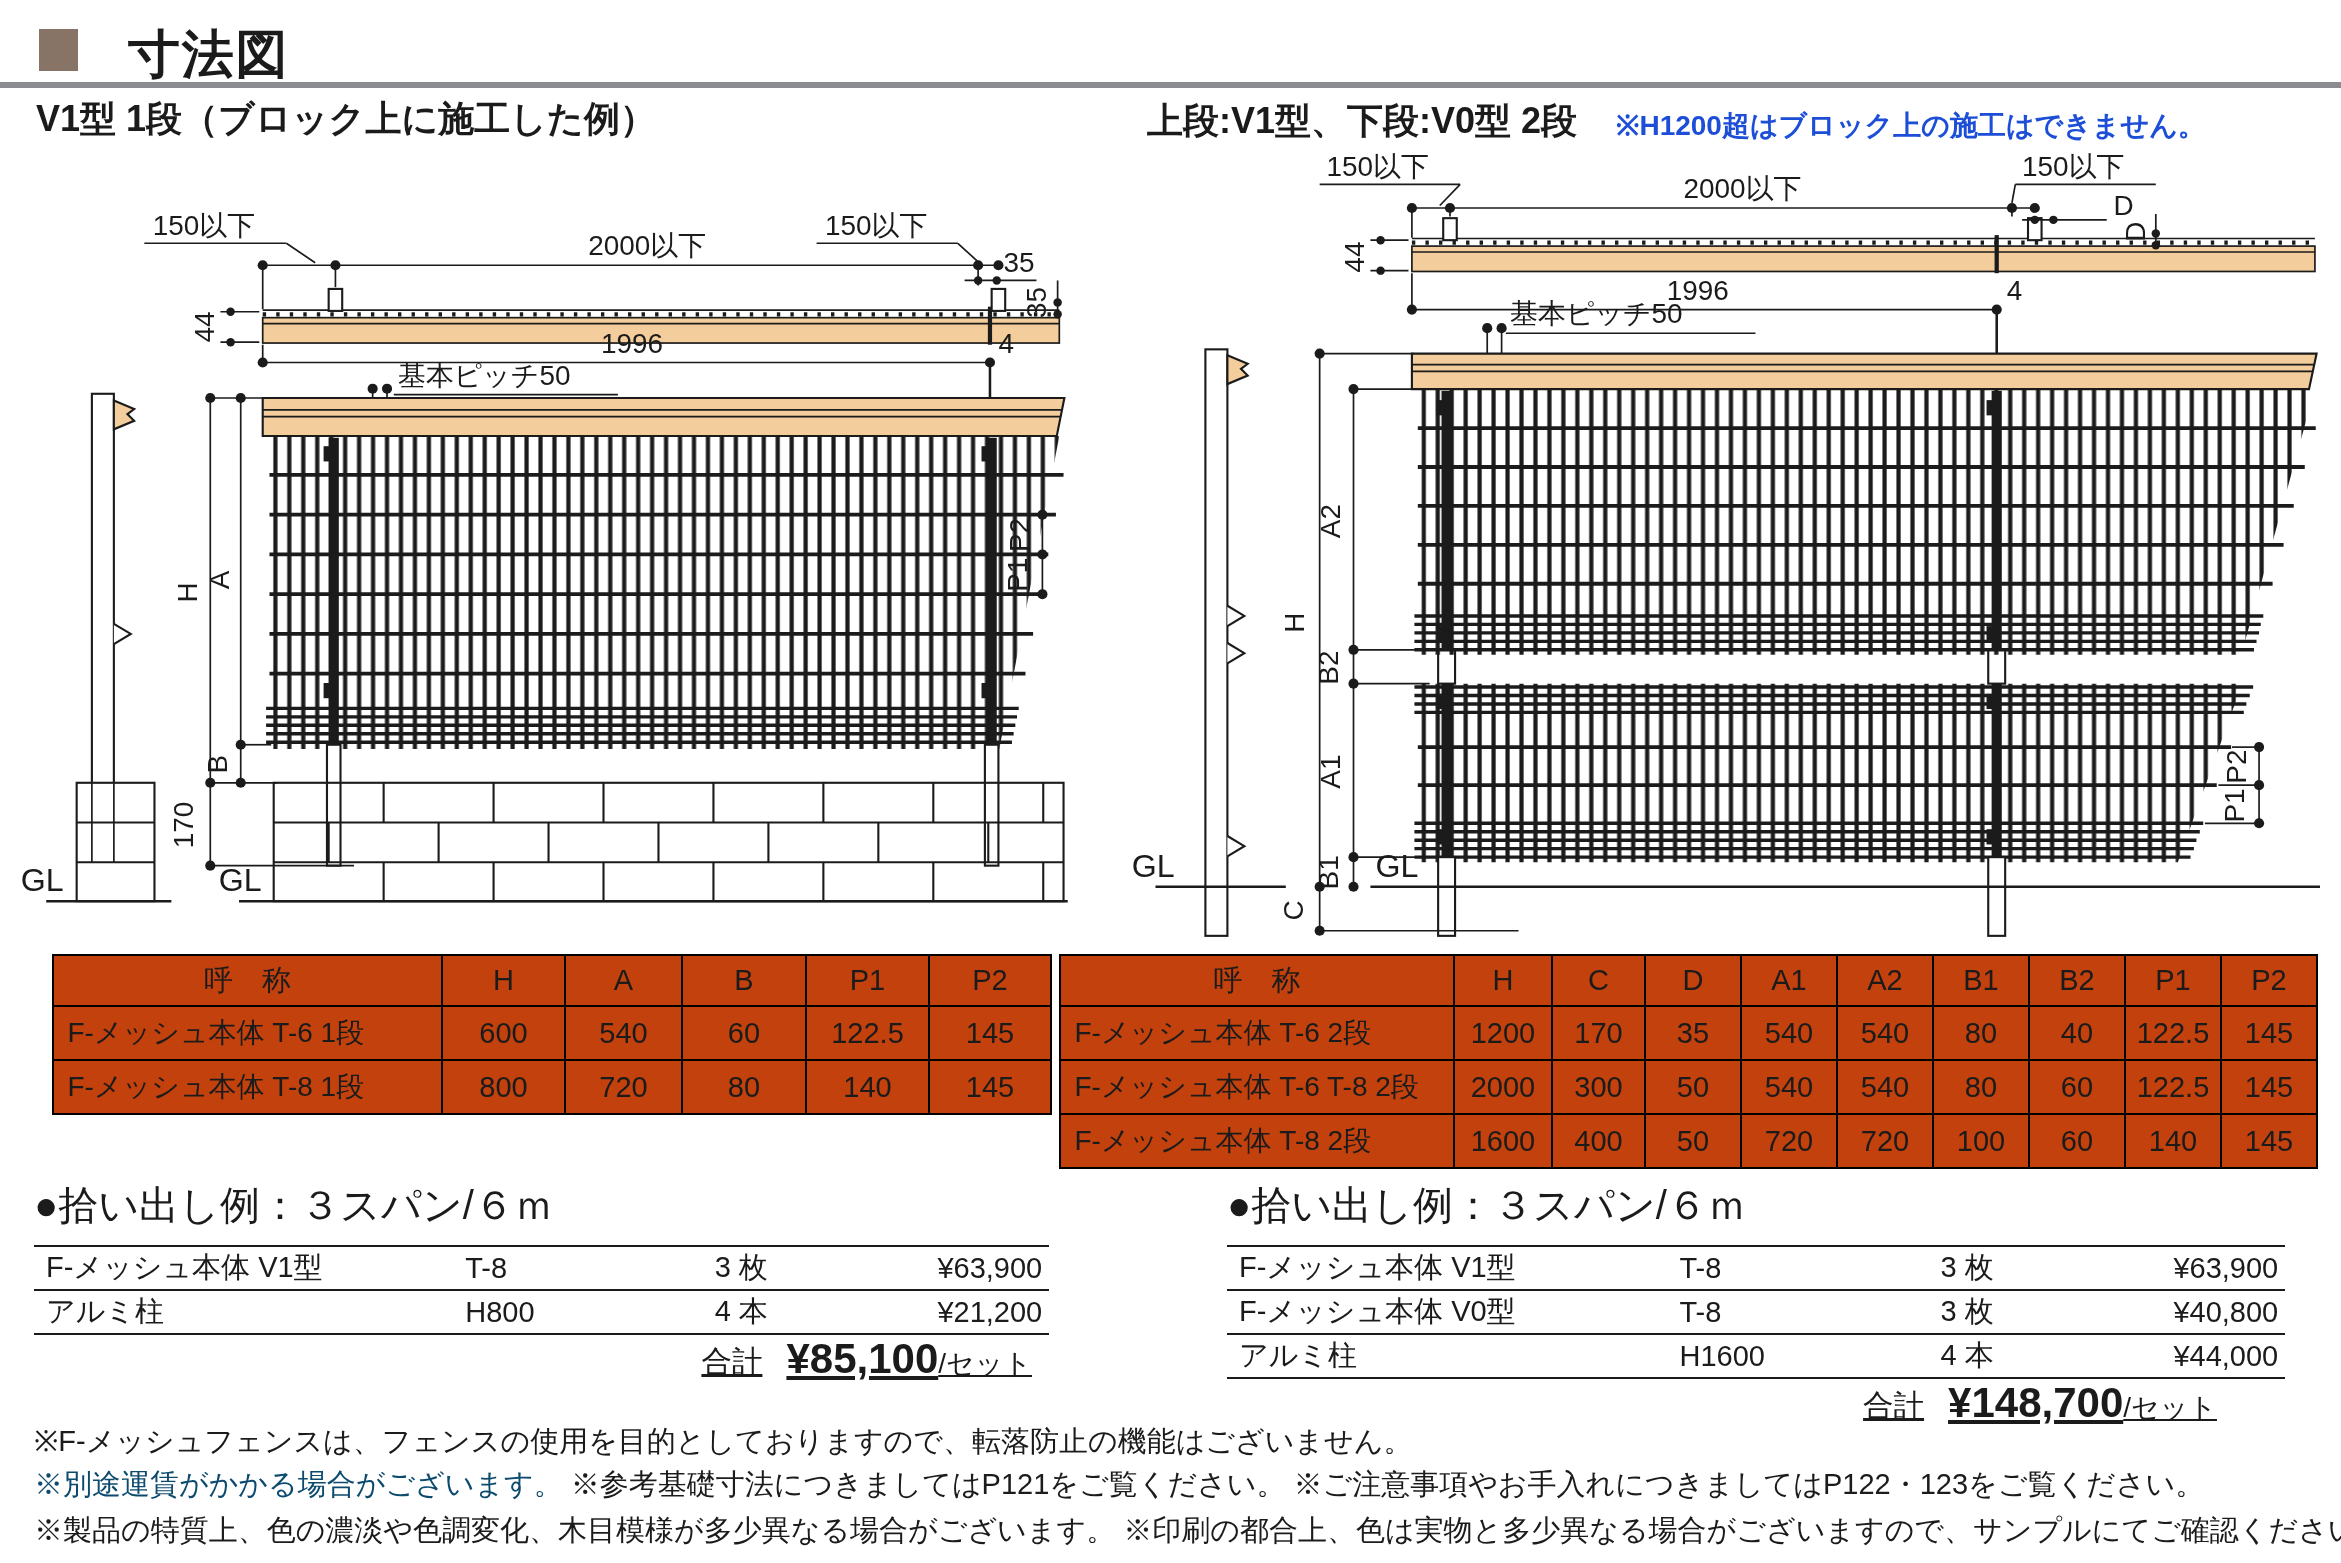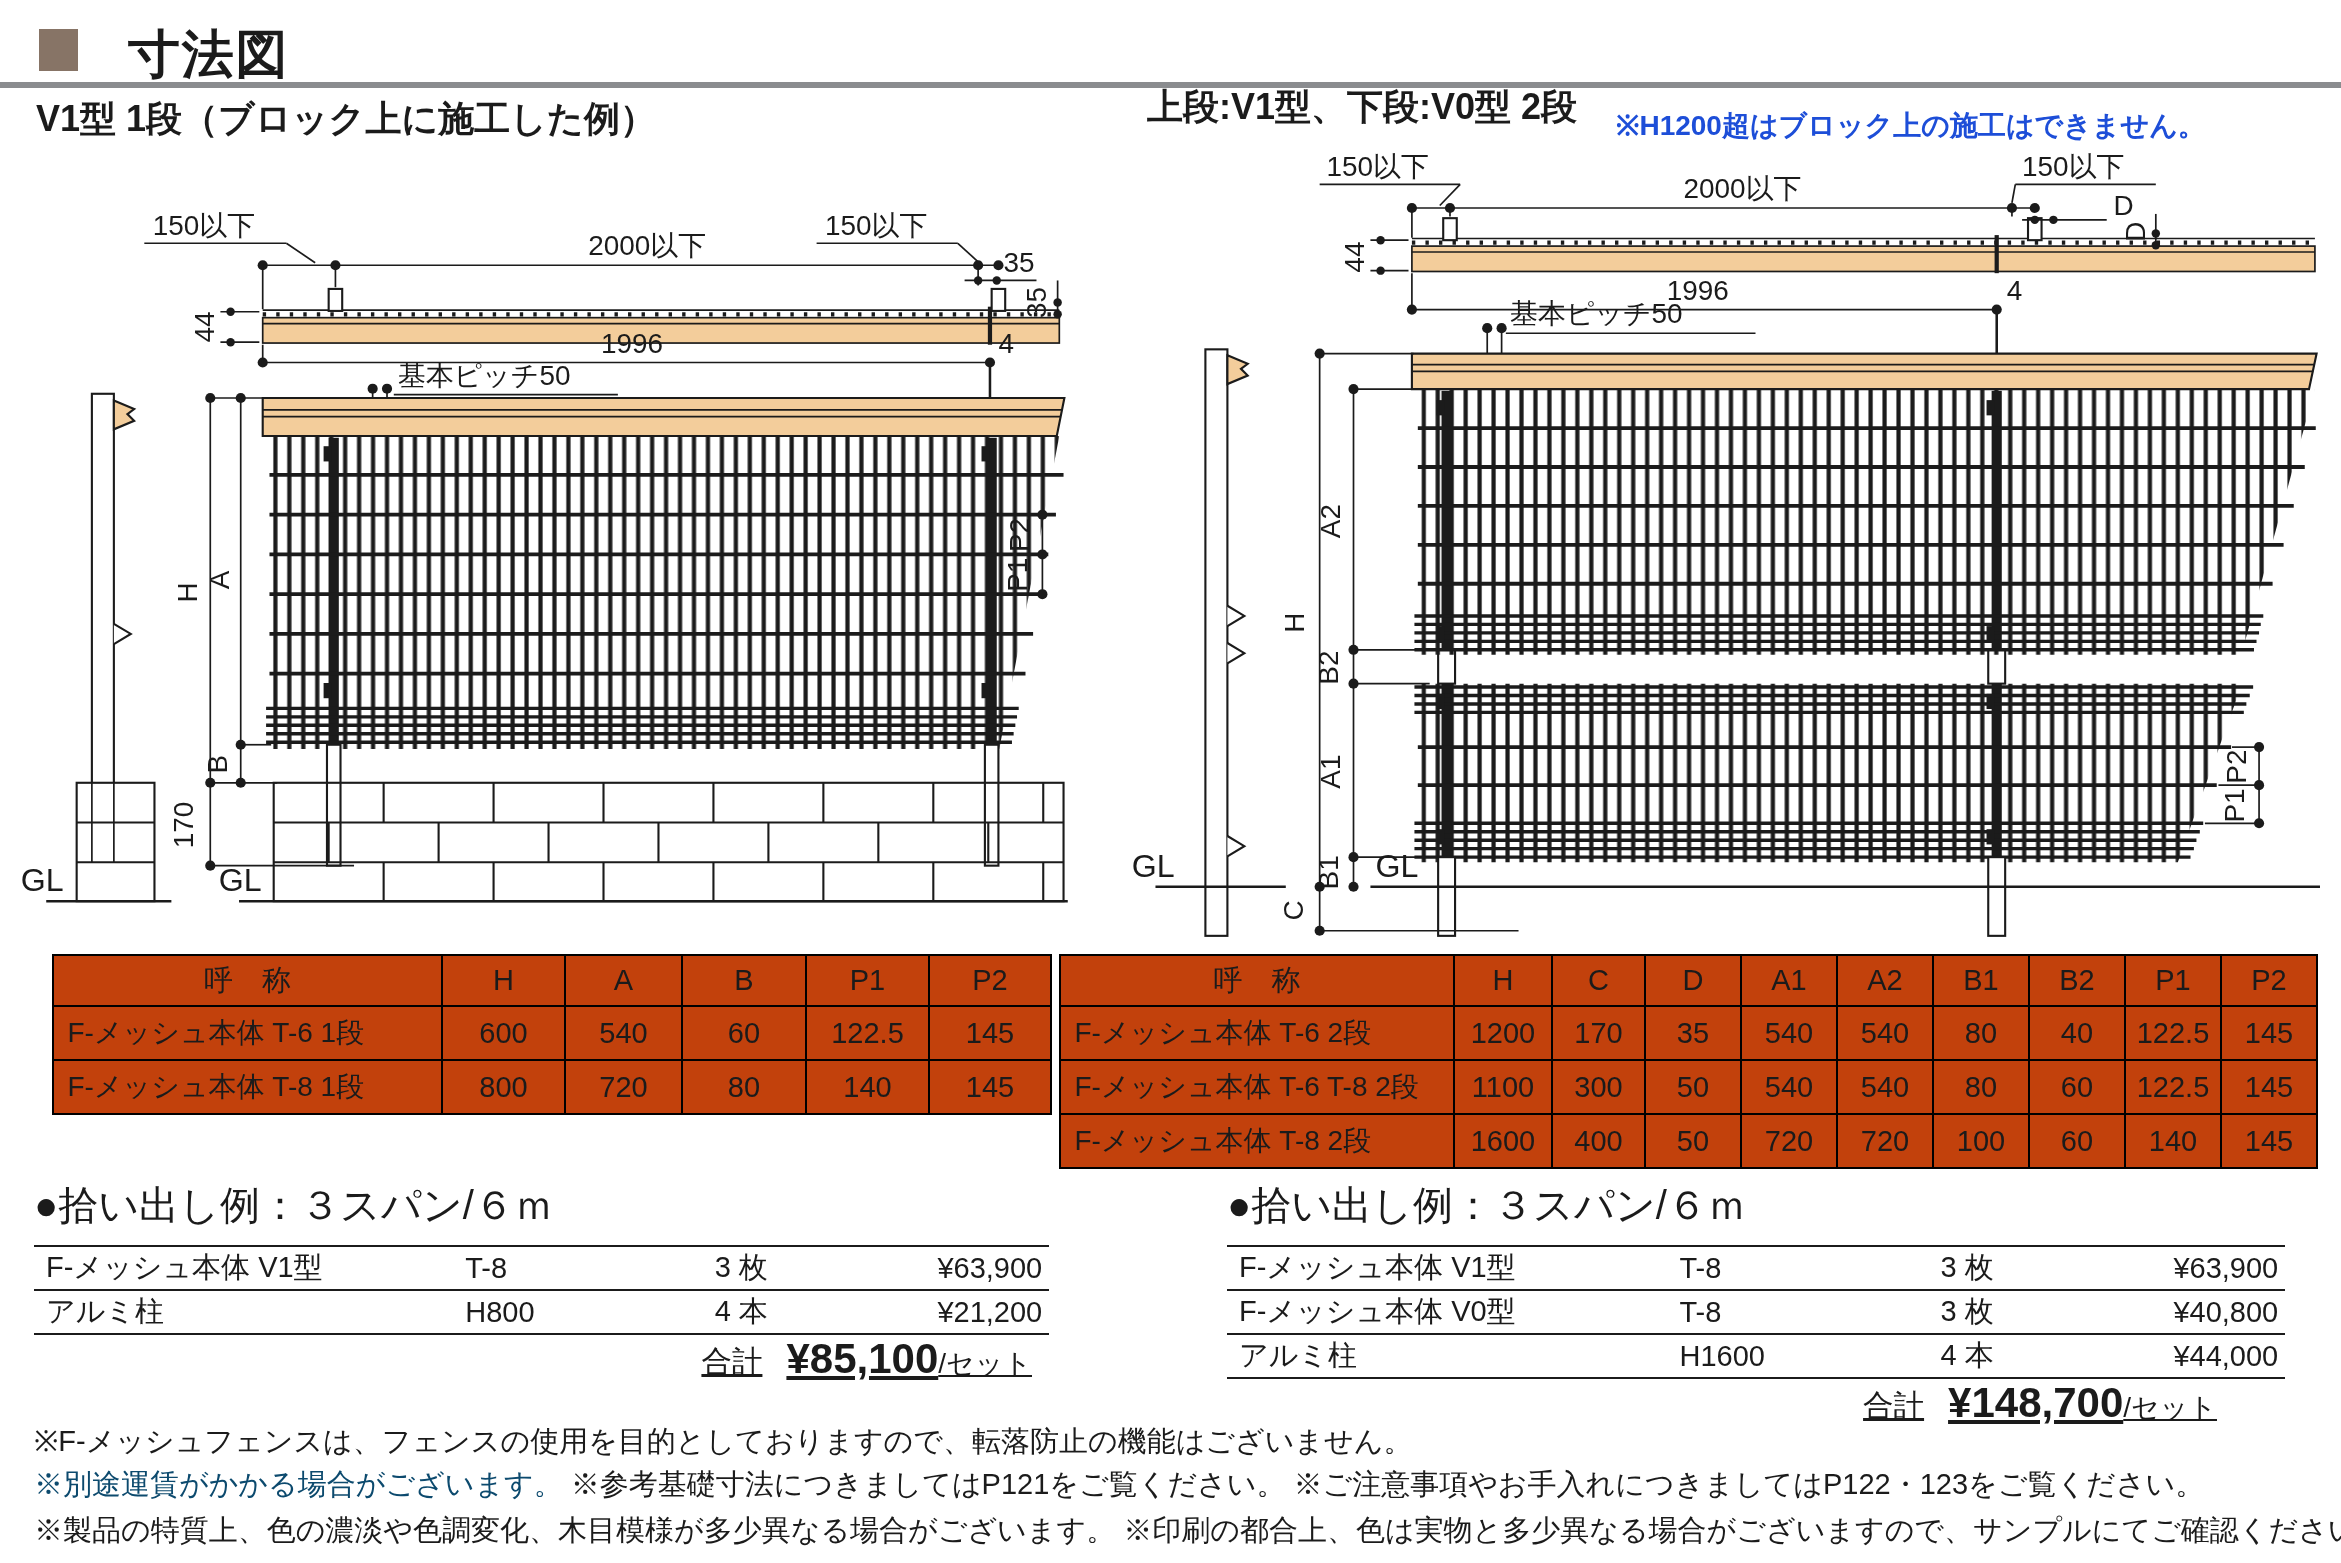--- a/index.html
+++ b/index.html
@@ -5,21 +5,21 @@
   html,body{margin:0;padding:0;background:#ffffff;}
   body{width:2342px;height:1564px;position:relative;overflow:hidden;
        font-family:"Liberation Sans",sans-serif;color:#1b1b1b;}
   .abs{position:absolute;}
   
   .hdr-square{left:39px;top:29px;width:39px;height:42px;background:#877466;}
   .hdr-title{left:93px;top:20.3px;font-size:52px;font-weight:bold;letter-spacing:1.7px;margin-left:35px;}
   .hdr-rule{left:0;top:82px;width:2342px;height:6px;background:#8a8c8f;}
   .sec-title{font-size:36px;font-weight:bold;}
   .sec-title-l{left:36px;top:95px;}
-  .sec-title-r{left:1147px;top:83px;}
+  .sec-title-r{left:1147px;top:97px;}
   .warn{left:1616px;top:105px;font-size:28px;color:#1d4ed8;font-weight:bold;}
   
   svg text{fill:#1b1b1b;}
   .dt{font-size:33px;}
   .glt{font-size:38px;}
   .ln{stroke:#1b1b1b;stroke-width:2;fill:none;}
   .ln3{stroke:#1b1b1b;stroke-width:3;fill:none;}
   .wire{stroke:#1b1b1b;stroke-width:4.5;fill:none;}
   .wired{stroke:#1b1b1b;stroke-width:4;fill:none;}
   .blk{stroke:#1b1b1b;stroke-width:2.5;fill:none;}
@@ -468,21 +468,21 @@
     <td>35</td>
     <td>540</td>
     <td>540</td>
     <td>80</td>
     <td>40</td>
     <td>122.5</td>
     <td>145</td>
   </tr>
   <tr>
     <td class="nm">F-メッシュ本体 T-6 T-8 2段</td>
-    <td>1100</td>
+    <td>2000</td>
     <td>300</td>
     <td>50</td>
     <td>540</td>
     <td>540</td>
     <td>80</td>
     <td>60</td>
     <td>122.5</td>
     <td>145</td>
   </tr>
   <tr>

